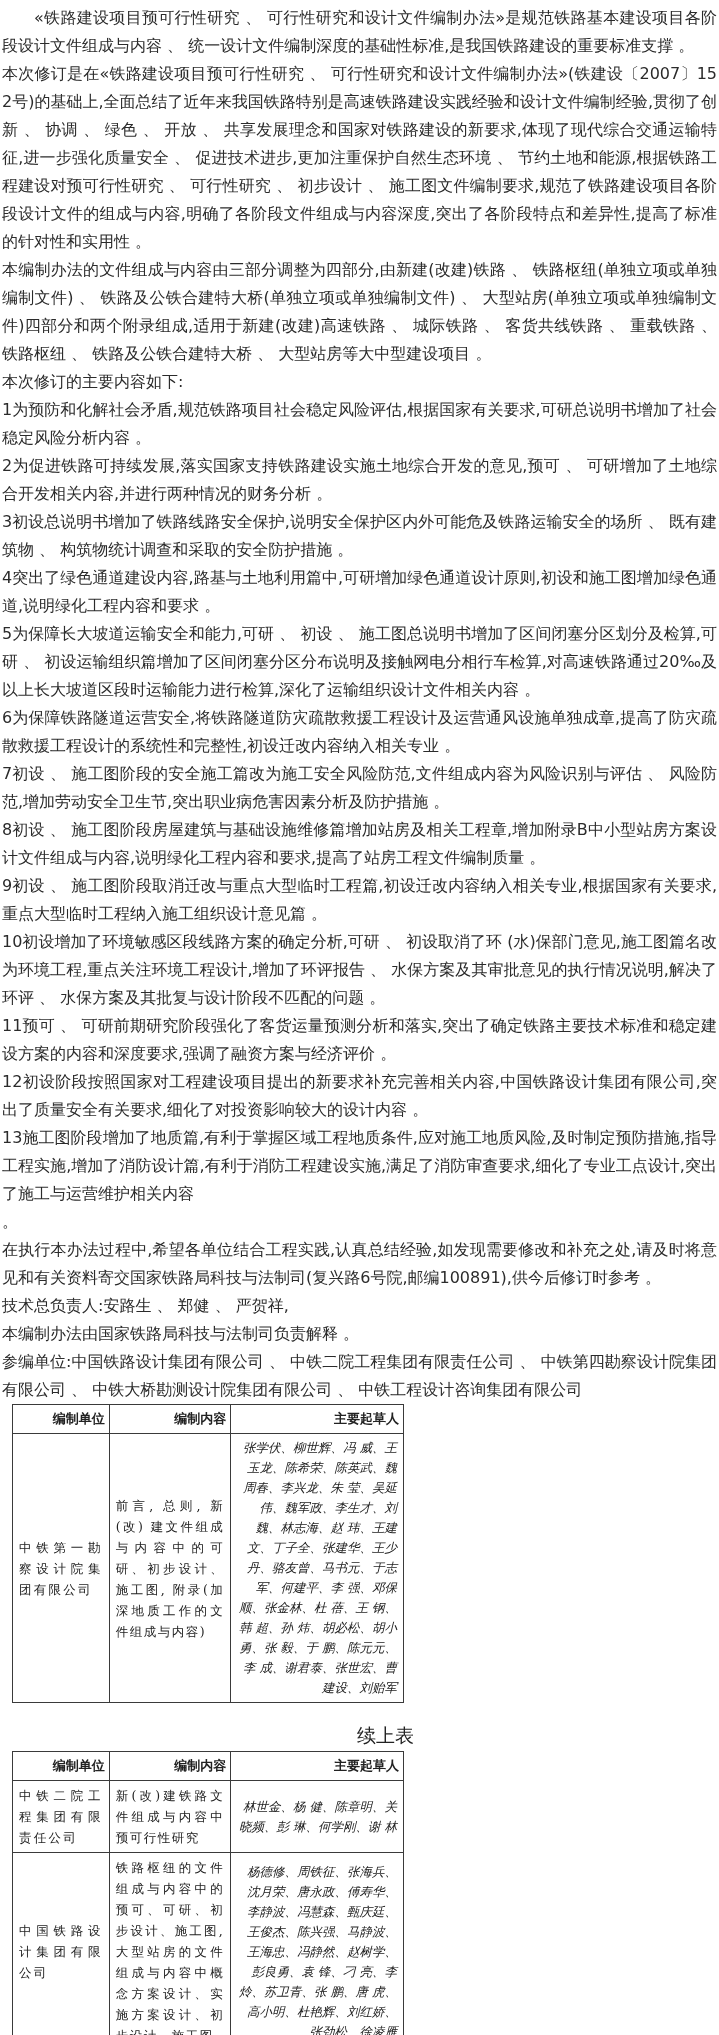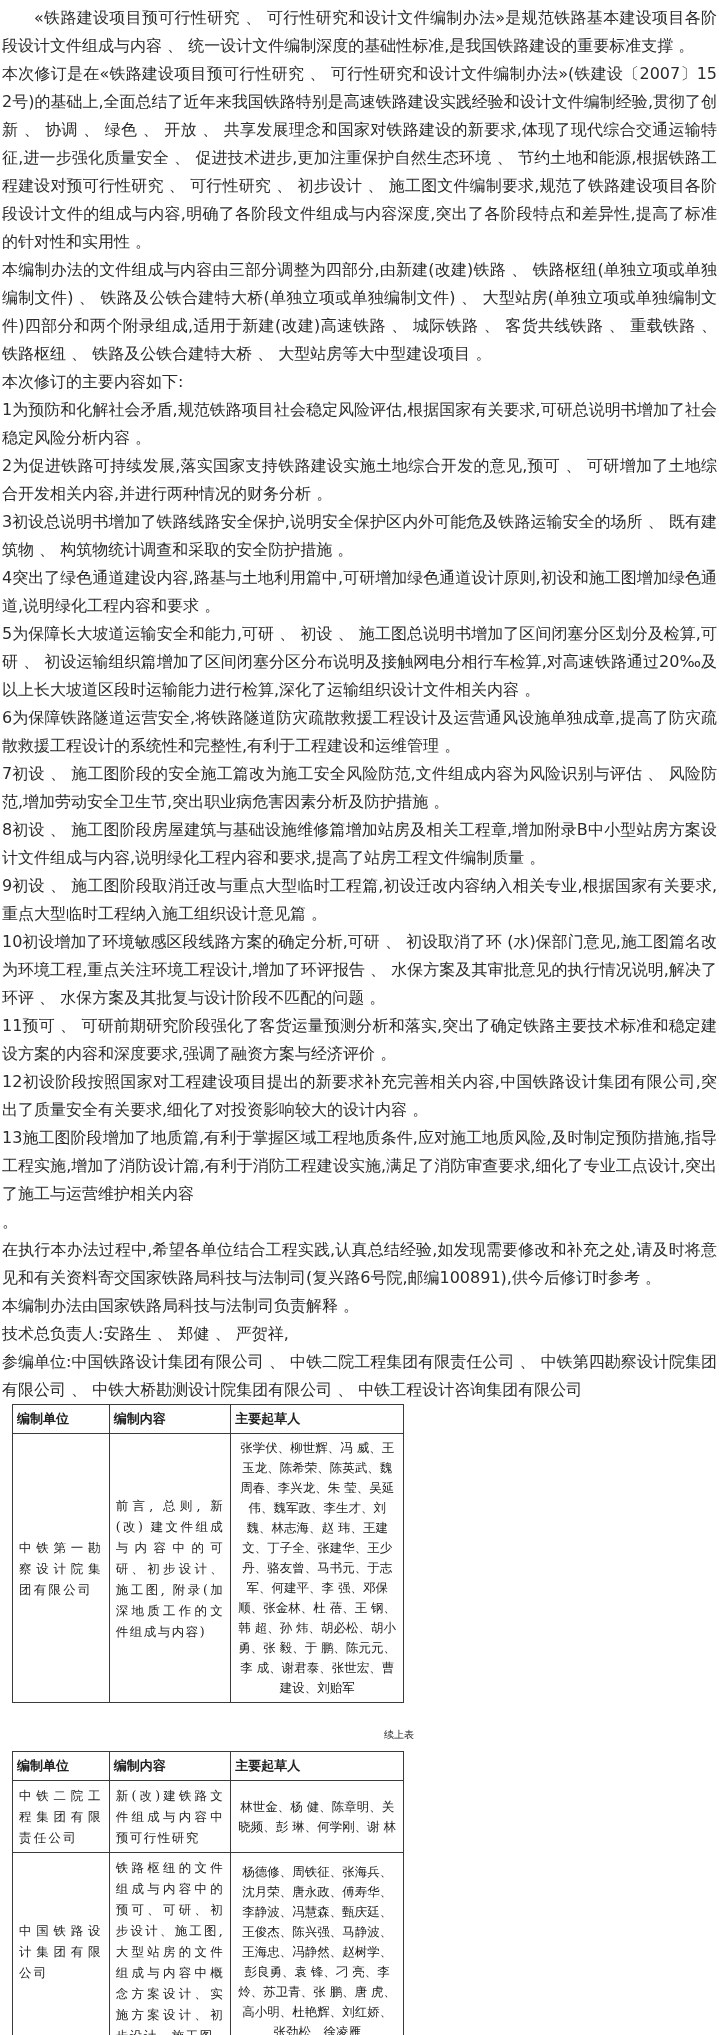--- a/index.html
+++ b/index.html
@@ -40,80 +40,81 @@
     font-size: 12.5px;
     color: #222;
   }
   table.drafters th, table.drafters td {
     border: 1px solid #3a3a3a;
     vertical-align: middle;
     padding: 4px 6px;
   }
   table.drafters th {
     font-weight: bold;
-    text-align: left;
+    text-align: right;
     font-size: 13px;
     line-height: 18px;
     padding: 5px 4px;
   }
   td.unit-cell {
     width: 90px;
     line-height: 21px;
     letter-spacing: 0.18em;
     text-align: justify;
   }
   td.content-cell {
     width: 116px;
     line-height: 21px;
     letter-spacing: 0.12em;
     text-align: justify;
     word-break: break-all;
   }
   td.names-cell {
     width: 172px;
     line-height: 20px;
-    text-align: center;
+    text-align: right;
     word-break: break-all;
+    font-style: italic;
   }
   .continue-label {
     width: 402px;
     margin: 22px 0 6px 10px;
     text-align: right;
     font-family: "DejaVu Serif", serif;
-    font-size: 10px;
+    font-size: 19px;
     line-height: 20px;
     color: #222;
   }
 </style>
 </head>
 <body>
 
 <div class="doc">
 
   <p class="body-par indent-first">«铁路建设项目预可行性研究 、 可行性研究和设计文件编制办法»是规范铁路基本建设项目各阶段设计文件组成与内容 、 统一设计文件编制深度的基础性标准,是我国铁路建设的重要标准支撑 。</p>
   <p class="body-par">本次修订是在«铁路建设项目预可行性研究 、 可行性研究和设计文件编制办法»(铁建设〔2007〕152号)的基础上,全面总结了近年来我国铁路特别是高速铁路建设实践经验和设计文件编制经验,贯彻了创新 、 协调 、 绿色 、 开放 、 共享发展理念和国家对铁路建设的新要求,体现了现代综合交通运输特征,进一步强化质量安全 、 促进技术进步,更加注重保护自然生态环境 、 节约土地和能源,根据铁路工程建设对预可行性研究 、 可行性研究 、 初步设计 、 施工图文件编制要求,规范了铁路建设项目各阶段设计文件的组成与内容,明确了各阶段文件组成与内容深度,突出了各阶段特点和差异性,提高了标准的针对性和实用性 。</p>
   <p class="body-par">本编制办法的文件组成与内容由三部分调整为四部分,由新建(改建)铁路 、 铁路枢纽(单独立项或单独编制文件) 、 铁路及公铁合建特大桥(单独立项或单独编制文件) 、 大型站房(单独立项或单独编制文件)四部分和两个附录组成,适用于新建(改建)高速铁路 、 城际铁路 、 客货共线铁路 、 重载铁路 、 铁路枢纽 、 铁路及公铁合建特大桥 、 大型站房等大中型建设项目 。</p>
   <p class="body-par">本次修订的主要内容如下:</p>
   <p class="body-par">1为预防和化解社会矛盾,规范铁路项目社会稳定风险评估,根据国家有关要求,可研总说明书增加了社会稳定风险分析内容 。</p>
   <p class="body-par">2为促进铁路可持续发展,落实国家支持铁路建设实施土地综合开发的意见,预可 、 可研增加了土地综合开发相关内容,并进行两种情况的财务分析 。</p>
   <p class="body-par">3初设总说明书增加了铁路线路安全保护,说明安全保护区内外可能危及铁路运输安全的场所 、 既有建筑物 、 构筑物统计调查和采取的安全防护措施 。</p>
   <p class="body-par">4突出了绿色通道建设内容,路基与土地利用篇中,可研增加绿色通道设计原则,初设和施工图增加绿色通道,说明绿化工程内容和要求 。</p>
   <p class="body-par">5为保障长大坡道运输安全和能力,可研 、 初设 、 施工图总说明书增加了区间闭塞分区划分及检算,可研 、 初设运输组织篇增加了区间闭塞分区分布说明及接触网电分相行车检算,对高速铁路通过20‰及以上长大坡道区段时运输能力进行检算,深化了运输组织设计文件相关内容 。</p>
-  <p class="body-par">6为保障铁路隧道运营安全,将铁路隧道防灾疏散救援工程设计及运营通风设施单独成章,提高了防灾疏散救援工程设计的系统性和完整性,有利于工程建设和运维管理 。</p>
+  <p class="body-par">6为保障铁路隧道运营安全,将铁路隧道防灾疏散救援工程设计及运营通风设施单独成章,提高了防灾疏散救援工程设计的系统性和完整性,初设迁改内容纳入相关专业 。</p>
   <p class="body-par">7初设 、 施工图阶段的安全施工篇改为施工安全风险防范,文件组成内容为风险识别与评估 、 风险防范,增加劳动安全卫生节,突出职业病危害因素分析及防护措施 。</p>
   <p class="body-par">8初设 、 施工图阶段房屋建筑与基础设施维修篇增加站房及相关工程章,增加附录B中小型站房方案设计文件组成与内容,说明绿化工程内容和要求,提高了站房工程文件编制质量 。</p>
   <p class="body-par">9初设 、 施工图阶段取消迁改与重点大型临时工程篇,初设迁改内容纳入相关专业,根据国家有关要求,重点大型临时工程纳入施工组织设计意见篇 。</p>
   <p class="body-par">10初设增加了环境敏感区段线路方案的确定分析,可研 、 初设取消了环 (水)保部门意见,施工图篇名改为环境工程,重点关注环境工程设计,增加了环评报告 、 水保方案及其审批意见的执行情况说明,解决了环评 、 水保方案及其批复与设计阶段不匹配的问题 。</p>
   <p class="body-par">11预可 、 可研前期研究阶段强化了客货运量预测分析和落实,突出了确定铁路主要技术标准和稳定建设方案的内容和深度要求,强调了融资方案与经济评价 。</p>
   <p class="body-par">12初设阶段按照国家对工程建设项目提出的新要求补充完善相关内容,中国铁路设计集团有限公司,突出了质量安全有关要求,细化了对投资影响较大的设计内容 。</p>
   <p class="body-par">13施工图阶段增加了地质篇,有利于掌握区域工程地质条件,应对施工地质风险,及时制定预防措施,指导工程实施,增加了消防设计篇,有利于消防工程建设实施,满足了消防审查要求,细化了专业工点设计,突出了施工与运营维护相关内容</p>
   <p class="body-par">。</p>
   <p class="body-par">在执行本办法过程中,希望各单位结合工程实践,认真总结经验,如发现需要修改和补充之处,请及时将意见和有关资料寄交国家铁路局科技与法制司(复兴路6号院,邮编100891),供今后修订时参考 。</p>
+  <p class="body-par">技术总负责人:安路生 、 郑健 、 严贺祥,</p>
   <p class="body-par">本编制办法由国家铁路局科技与法制司负责解释 。</p>
-  <p class="body-par">技术总负责人:安路生 、 郑健 、 严贺祥,</p>
   <p class="body-par">参编单位:中国铁路设计集团有限公司 、 中铁二院工程集团有限责任公司 、 中铁第四勘察设计院集团有限公司 、 中铁大桥勘测设计院集团有限公司 、 中铁工程设计咨询集团有限公司</p>
 
 
   <table class="drafters">
     <thead>
       <tr>
         <th>编制单位</th>
         <th>编制内容</th>
         <th>主要起草人</th>
       </tr>

